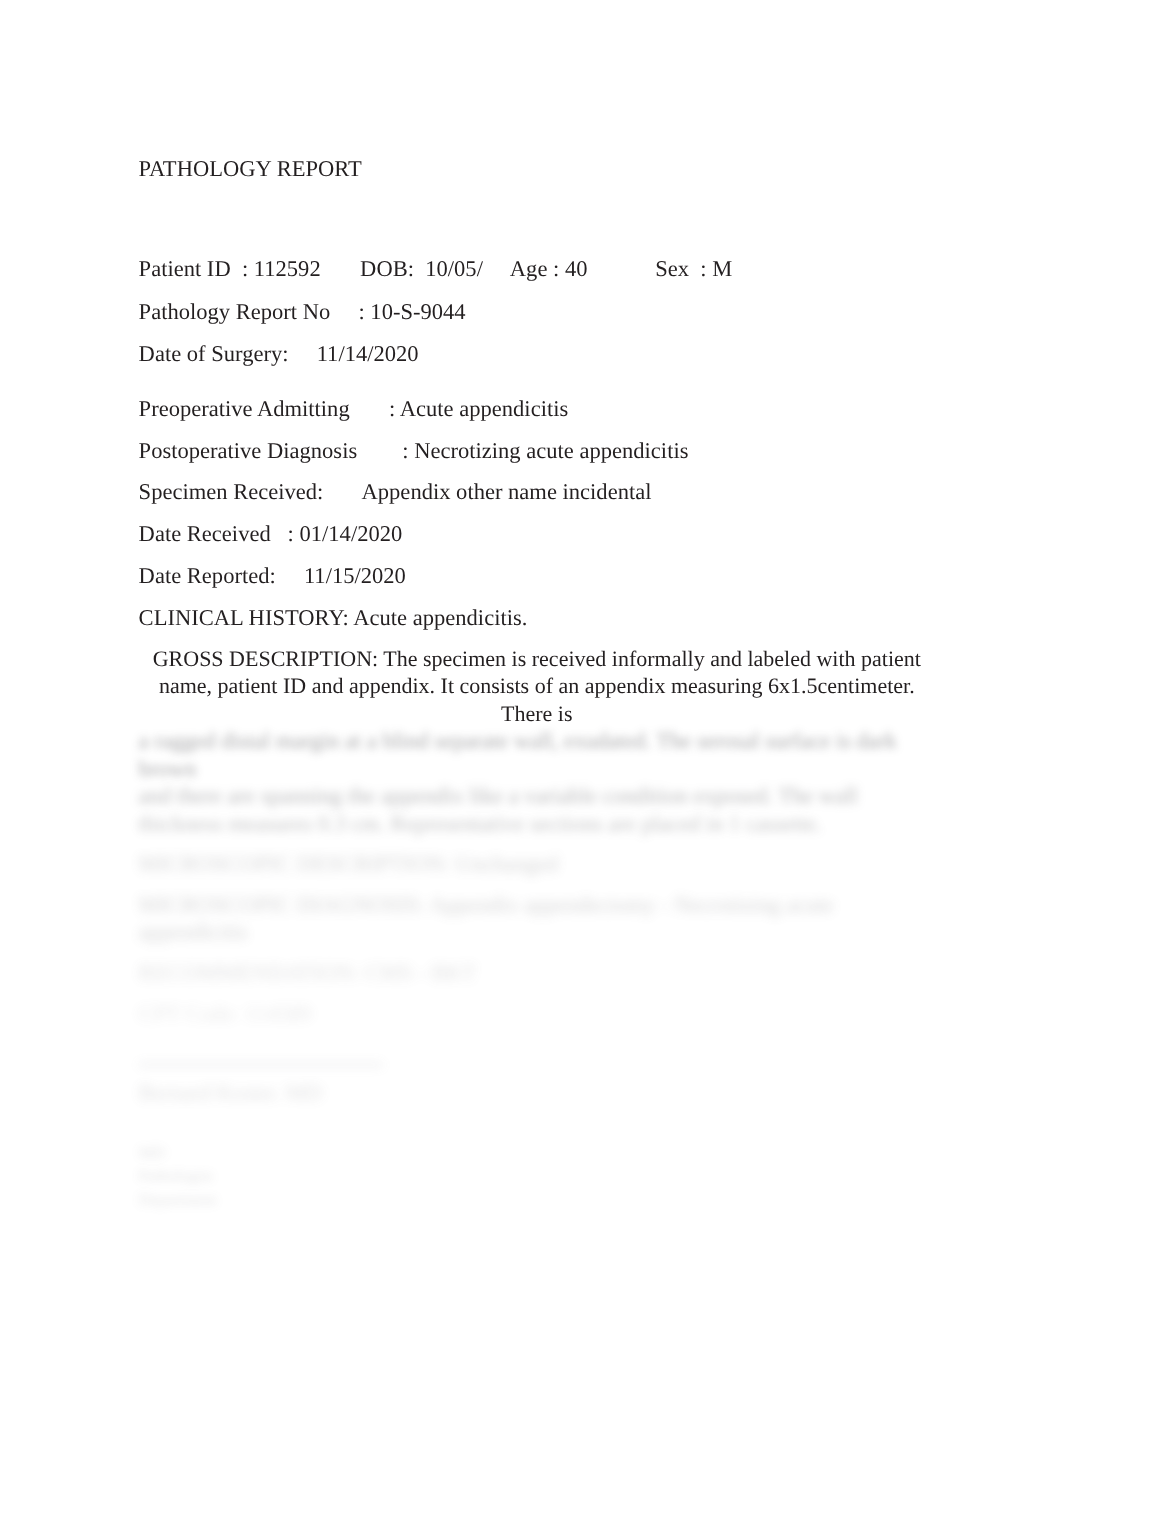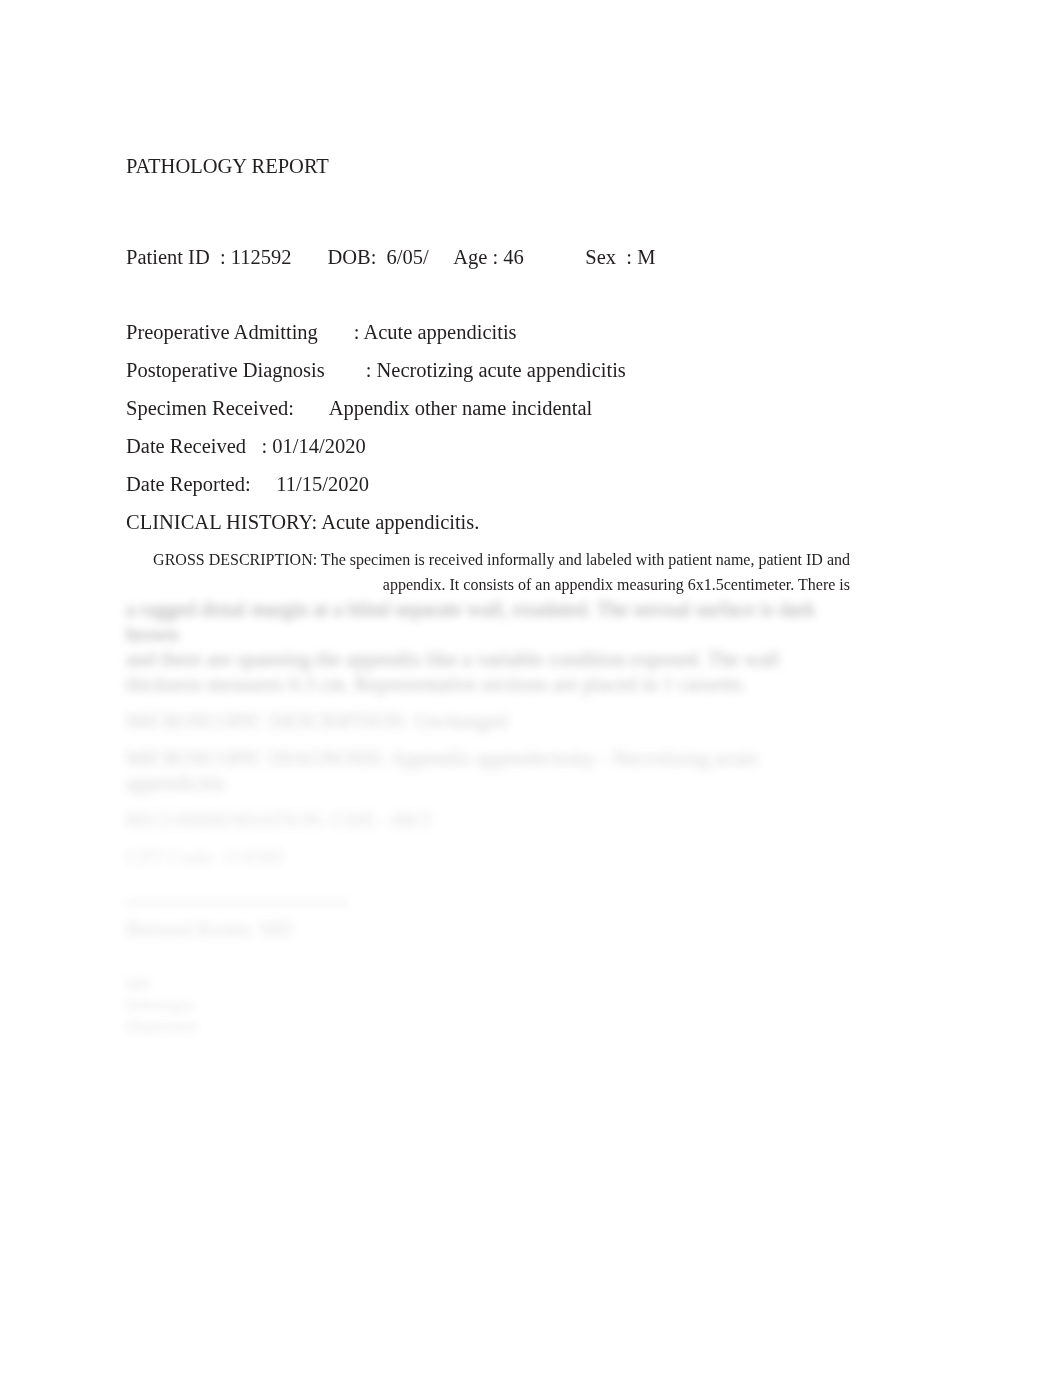--- a/index.html
+++ b/index.html
@@ -11,45 +11,45 @@
     width: 1062px;
     height: 1377px;
     position: relative;
     font-family: "Liberation Serif", "DejaVu Serif", serif;
     color: #231f20;
     overflow: hidden;
   }
   .page {
     position: absolute;
     left: 0;
-    top: 12px;
+    top: 0;
     width: 1062px;
     height: 1084px;
     background: #ffffff;
   }
   .doc-body {
     position: absolute;
     left: 126px;
     top: 141px;
     width: 790px;
   }
   .line {
     font-size: 20.5px;
     line-height: 26px;
     white-space: pre;
     color: #231f20;
     margin: 0;
   }
   .para {
-    font-size: 16px;
+    font-size: 20px;
     line-height: 25px;
     color: #231f20;
     margin: 0;
     width: 724px;
-    text-align: right;
+    text-align: center;
   }
   
   .sp-title   { height: 33px; }
   .sp-name    { height: 32px; }
   .sp-tight   { height: 13px; }
   .sp-small   { height: 12px; }
   .sp-para    { height: 12px; }
 
   
   .blur {
@@ -90,25 +90,27 @@
 <body>
 
 <div class="page">
   <div class="doc-body">
 
     <p class="line">PATHOLOGY REPORT</p>
     <div class="sp-title"></div>
 
     <div class="sp-name"></div>
 
-    <p class="line">Patient ID  : 112592       DOB:  6/05/     Age : 46            Sex  : M</p>
+    <p class="line">Patient ID  : 112592       DOB:  10/05/     Age : 40            Sex  : M</p>
     <div class="sp-tight"></div>
 
+    <p class="line">Pathology Report No     : 10-S-9044</p>
     <div class="sp-small"></div>
 
+    <p class="line">Date of Surgery:     11/14/2020</p>
     <div class="sp-small"></div>
 
     <div class="sp-small"></div>
 
     <p class="line">Preoperative Admitting       : Acute appendicitis</p>
     <div class="sp-small"></div>
 
     <p class="line">Postoperative Diagnosis        : Necrotizing acute appendicitis</p>
     <div class="sp-small"></div>
 

